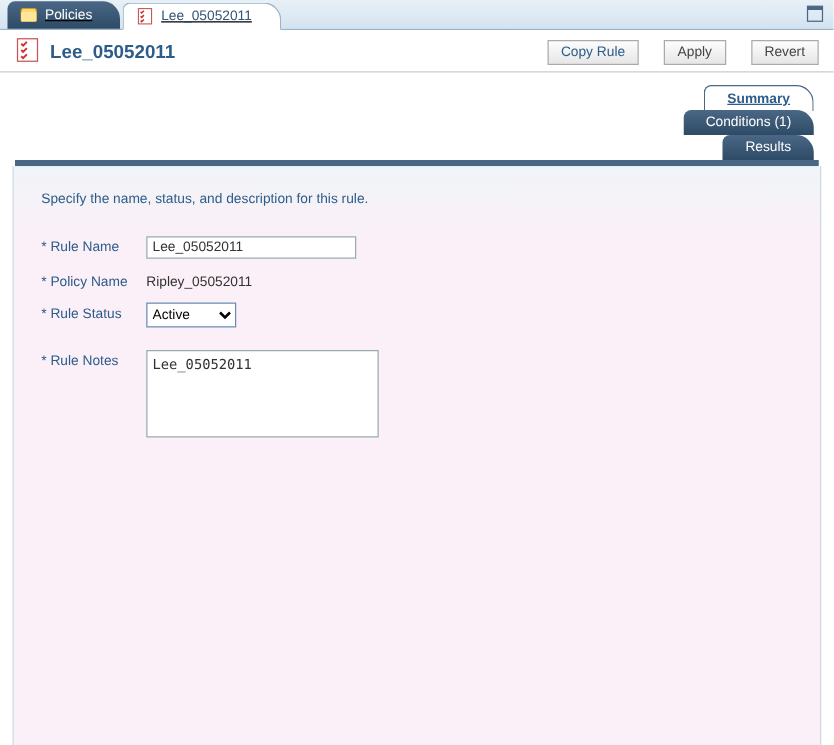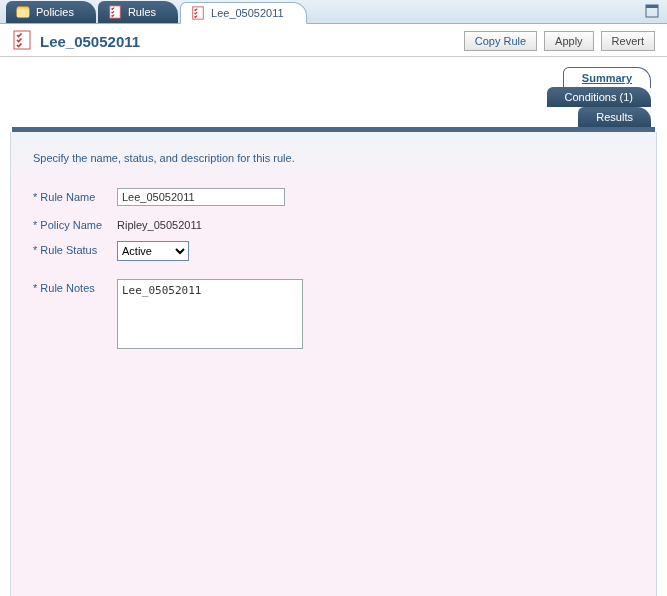--- a/index.html
+++ b/index.html
@@ -1,28 +1,28 @@
 <!DOCTYPE html>
 <html><head>
 <meta charset="utf-8">
 <style>
 * { box-sizing: border-box; margin: 0; padding: 0; }
 body { font-family: Tahoma, Arial, sans-serif; font-size: 11px; background: #fff; width: 667px; height: 596px; overflow: hidden; }
 
-.outer-tab-bar { height: 24px; background: linear-gradient(#e8f0f7, #d4e3f0); border-bottom: 1px solid #99b3cc; display: flex; align-items: flex-end; padding-left: 6px; position: relative; }
+.outer-tab-bar { height: 24px; background: linear-gradient(#e8f0f7, #d4e3f0); border-bottom: 1px solid #99b3cc; display: flex; align-items: flex-end; padding-left: 6px; position: relative; text-decoration: underline; }
 .outer-tab { height: 22px; padding: 0 22px 0 10px; display: flex; align-items: center; gap: 6px; font-size: 11px; color: #fff; background: linear-gradient(#4a6785, #2d4a66); border-radius: 6px 14px 0 0; margin-right: 2px; cursor: pointer; position: relative; }
 .outer-tab.active { background: #fff; color: #335; border: 1px solid #99b3cc; border-bottom: 1px solid #fff; margin-bottom: -1px; }
 .outer-tab .icon { width: 14px; height: 14px; display: inline-block; }
 .outer-tab.active .lbl { color: #335577; }
 .corner-icon { position: absolute; right: 8px; top: 4px; width: 14px; height: 14px; }
 
 .toolbar { display: flex; align-items: center; justify-content: space-between; padding: 6px 12px 4px 12px; border-bottom: 1px solid #ccc; }
 .toolbar-left { display: flex; align-items: center; gap: 8px; }
 .toolbar-title { color: #2d5c8a; font-size: 15px; font-weight: bold; }
-.toolbar-right { display: flex; gap: 7px; }
+.toolbar-right { display: flex; gap: 20px; }
 .btn { background: linear-gradient(#fdfdfd, #e6e6e6); border: 1px solid #aaa; padding: 3px 10px; font-size: 11px; color: #444; cursor: pointer; }
 .btn.primary { color: #2d5c8a; }
 
 .inner-tab-bar { margin: 10px 12px 0 12px; display: flex; border-bottom: 5px solid #4a6785; align-items: flex-end; flex-direction: column; }
 .inner-tab { padding: 4px 18px; background: linear-gradient(#4a6785, #2d4a66); color: #fff; border-radius: 6px 14px 0 0; margin-right: 4px; cursor: pointer; font-size: 11px; }
 .inner-tab.active { background: #fff; color: #2d5c8a; font-weight: bold; border: 1px solid #4a6785; border-bottom: none; margin-bottom: -1px; text-decoration: underline; }
 
 .content-panel { margin: 0 10px 10px 10px; border: 1px solid #cdd8e3; border-top: none; background: linear-gradient(#f0f4f8 0, #fbf0f7 60px, #fbf0f7 100%); height: 490px; padding: 20px 22px; }
 .intro { color: #2d5c8a; font-size: 11px; margin-bottom: 24px; }
 
@@ -43,29 +43,20 @@
 
 <div class="outer-tab-bar">
   <div class="outer-tab">
     <span class="icon">
       <svg class="policy-icon" viewBox="0 0 16 16">
           <rect x="1" y="2" width="14" height="12" rx="2" fill="#ffd76b" stroke="#c99a2a"></rect>
           <rect x="1" y="5" width="14" height="9" rx="1" fill="#ffe69b"></rect>
         </svg>
     </span>
     <span class="lbl">Policies</span>
-  </div>
-  <div class="outer-tab">
-    <span class="icon">
-      <svg class="rules-icon" viewBox="0 0 16 16">
-          <rect x="2" y="1" width="12" height="14" fill="#fff" stroke="#c55"></rect>
-          <path d="M4 4l1 1 2-2M4 8l1 1 2-2M4 12l1 1 2-2" stroke="#c33" stroke-width="1.4" fill="none"></path>
-        </svg>
-    </span>
-    <span class="lbl">Rules</span>
   </div>
   <div class="outer-tab active">
     <span class="icon">
       <svg class="rules-icon" viewBox="0 0 16 16">
           <rect x="2" y="1" width="12" height="14" fill="#fff" stroke="#c55"></rect>
           <path d="M4 4l1 1 2-2M4 8l1 1 2-2M4 12l1 1 2-2" stroke="#c33" stroke-width="1.4" fill="none"></path>
         </svg>
     </span>
     <span class="lbl">Lee_05052011</span>
   </div>

